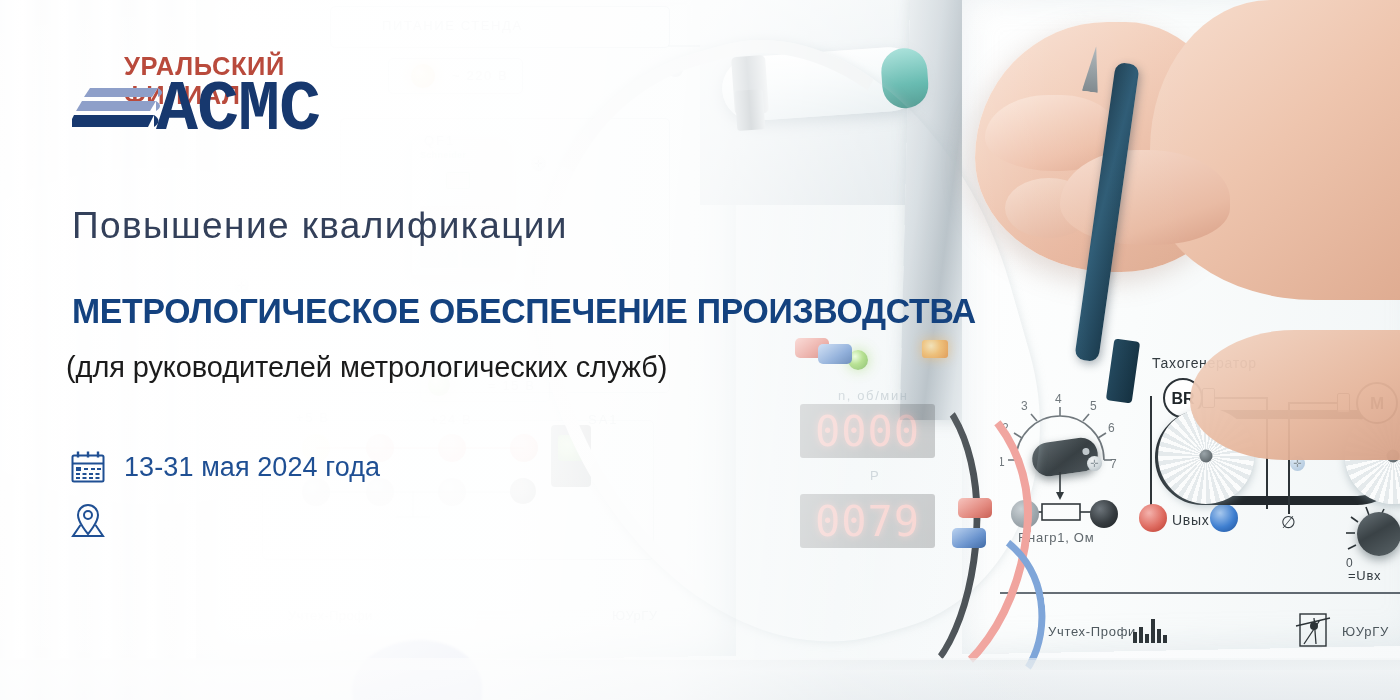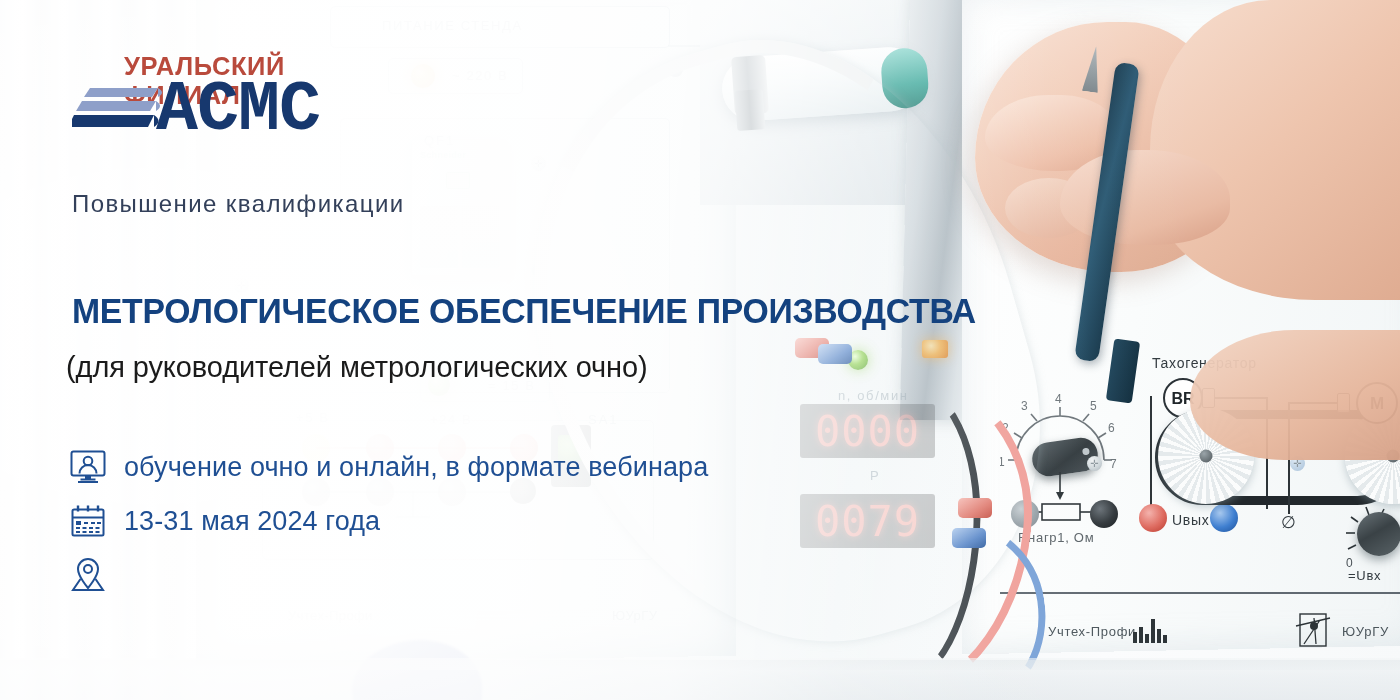--- a/index.html
+++ b/index.html
@@ -356,22 +356,22 @@
   }
   .logo-books { position:absolute; left:0px; top:34px; width:98px; height:56px; }
   .logo-word {
     position:absolute; left:84px; top:24px;
     font-family:Liberation Mono, monospace;
     font-size:70px; font-weight:bold; line-height:70px;
     color:#17386e; letter-spacing:-1px;
   }
 
   .kicker {
-    position:absolute; left:72px; top:190px;
-    font-size:24px; font-weight:300; color:#33405a;
+    position:absolute; left:72px; top:205px;
+    font-size:37px; font-weight:300; color:#33405a;
     letter-spacing:1.4px;
   }
   .title {
     position:absolute; left:72px; top:291px;
     font-size:35px; font-weight:bold; color:#14427f;
     letter-spacing:-0.3px;
     transform:scaleX(.965); transform-origin:left center;
     white-space:nowrap;
   }
   .subtitle {
@@ -606,37 +606,24 @@
         <path d="M10 15 H84 L78 25 H4 Z" fill="#8e9fc9"></path>
         <path d="M84 15 q8 5 0 10 z" fill="#8e9fc9"></path>
         <path d="M2 29 H82 L76 41 H-4 Z" fill="#17386e"></path>
         <path d="M82 29 q9 6 0 12 z" fill="#17386e"></path>
       </svg>
       <div class="logo-word">АСМС</div>
     </div>
 
     <div class="kicker">Повышение квалификации</div>
     <div class="title">МЕТРОЛОГИЧЕСКОЕ ОБЕСПЕЧЕНИЕ ПРОИЗВОДСТВА</div>
-    <div class="subtitle">(для руководителей метрологических очно)</div>
+    <div class="subtitle">(для руководителей метрологических служб)</div>
 
     <div class="infolist">
 
-      <div class="inforow">
-        <div class="ico">
-          <svg width="38" height="38" viewBox="0 0 38 38">
-            <rect x="2.5" y="3.5" width="33" height="24" rx="2" fill="none" stroke="#1f4f93" stroke-width="2"></rect>
-            <circle cx="19" cy="13" r="4.3" fill="none" stroke="#1f4f93" stroke-width="2"></circle>
-            <path d="M10.5 25.5 a8.5 8.5 0 0 1 17 0" fill="none" stroke="#1f4f93" stroke-width="2"></path>
-            <rect x="16" y="27.5" width="6" height="4" fill="#1f4f93"></rect>
-            <path d="M9 34 h20" stroke="#1f4f93" stroke-width="2" fill="none"></path>
-            <path d="M11.5 31.5 h15" stroke="#1f4f93" stroke-width="2" fill="none"></path>
-          </svg>
-        </div>
-        <div class="txt">обучение очно и онлайн, в формате вебинара</div>
-      </div>
 
       <div class="inforow">
         <div class="ico">
           <svg width="38" height="38" viewBox="0 0 38 38">
             <rect x="3.5" y="7.5" width="31" height="26" rx="1.5" fill="none" stroke="#1f4f93" stroke-width="2"></rect>
             <path d="M3.5 15.5 h31" stroke="#1f4f93" stroke-width="2"></path>
             <path d="M9 3.5 v6 M19 3.5 v6 M29 3.5 v6" stroke="#1f4f93" stroke-width="2.4" fill="none"></path>
             <g fill="#1f4f93">
               <rect x="7" y="19" width="5" height="4"></rect>
                 <rect x="15" y="20" width="4" height="2"></rect>

